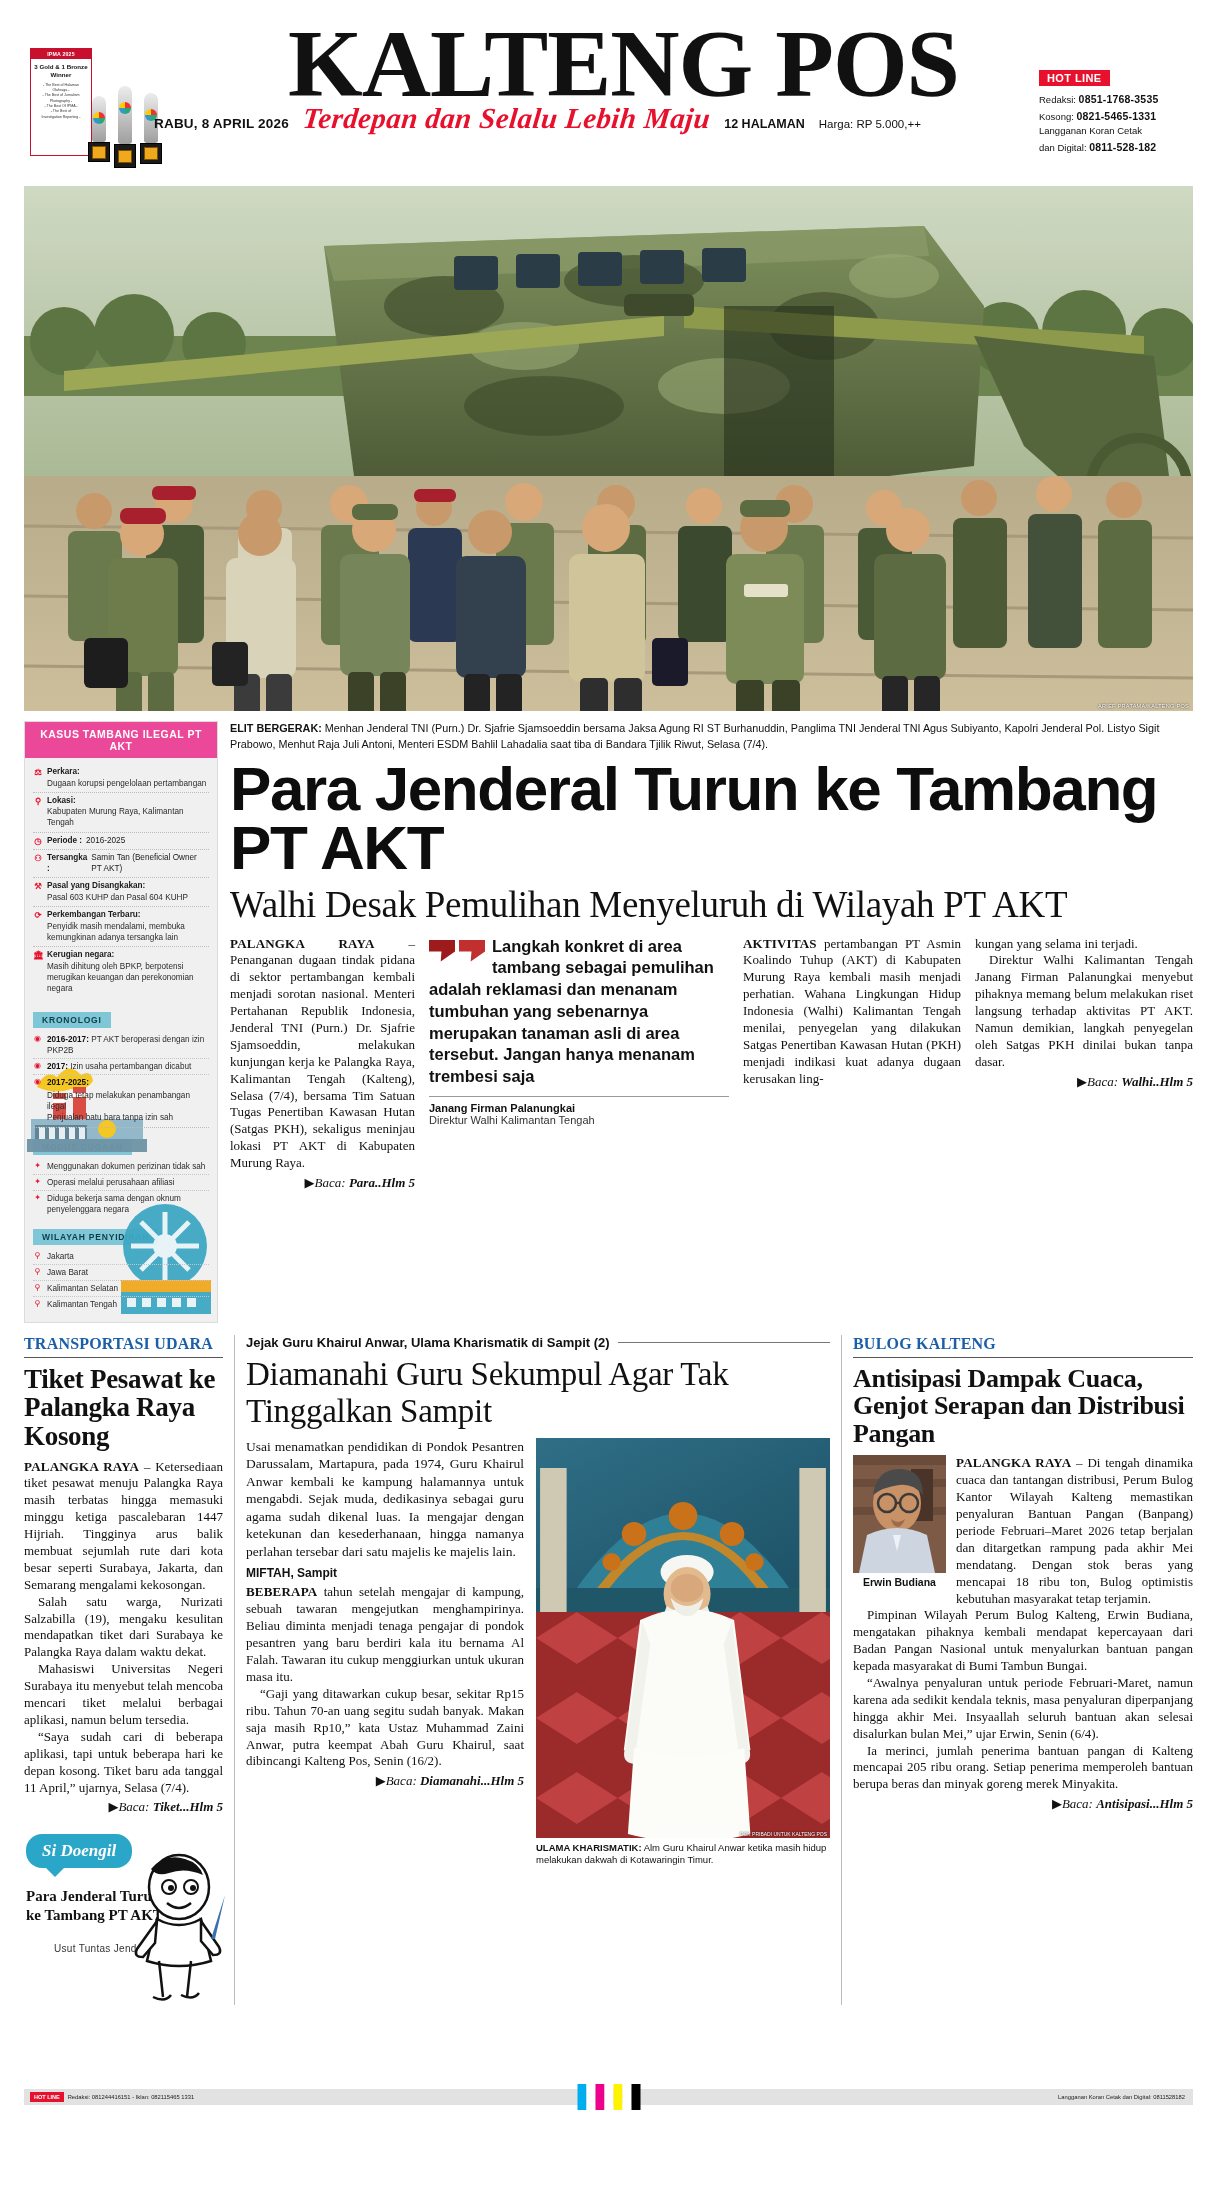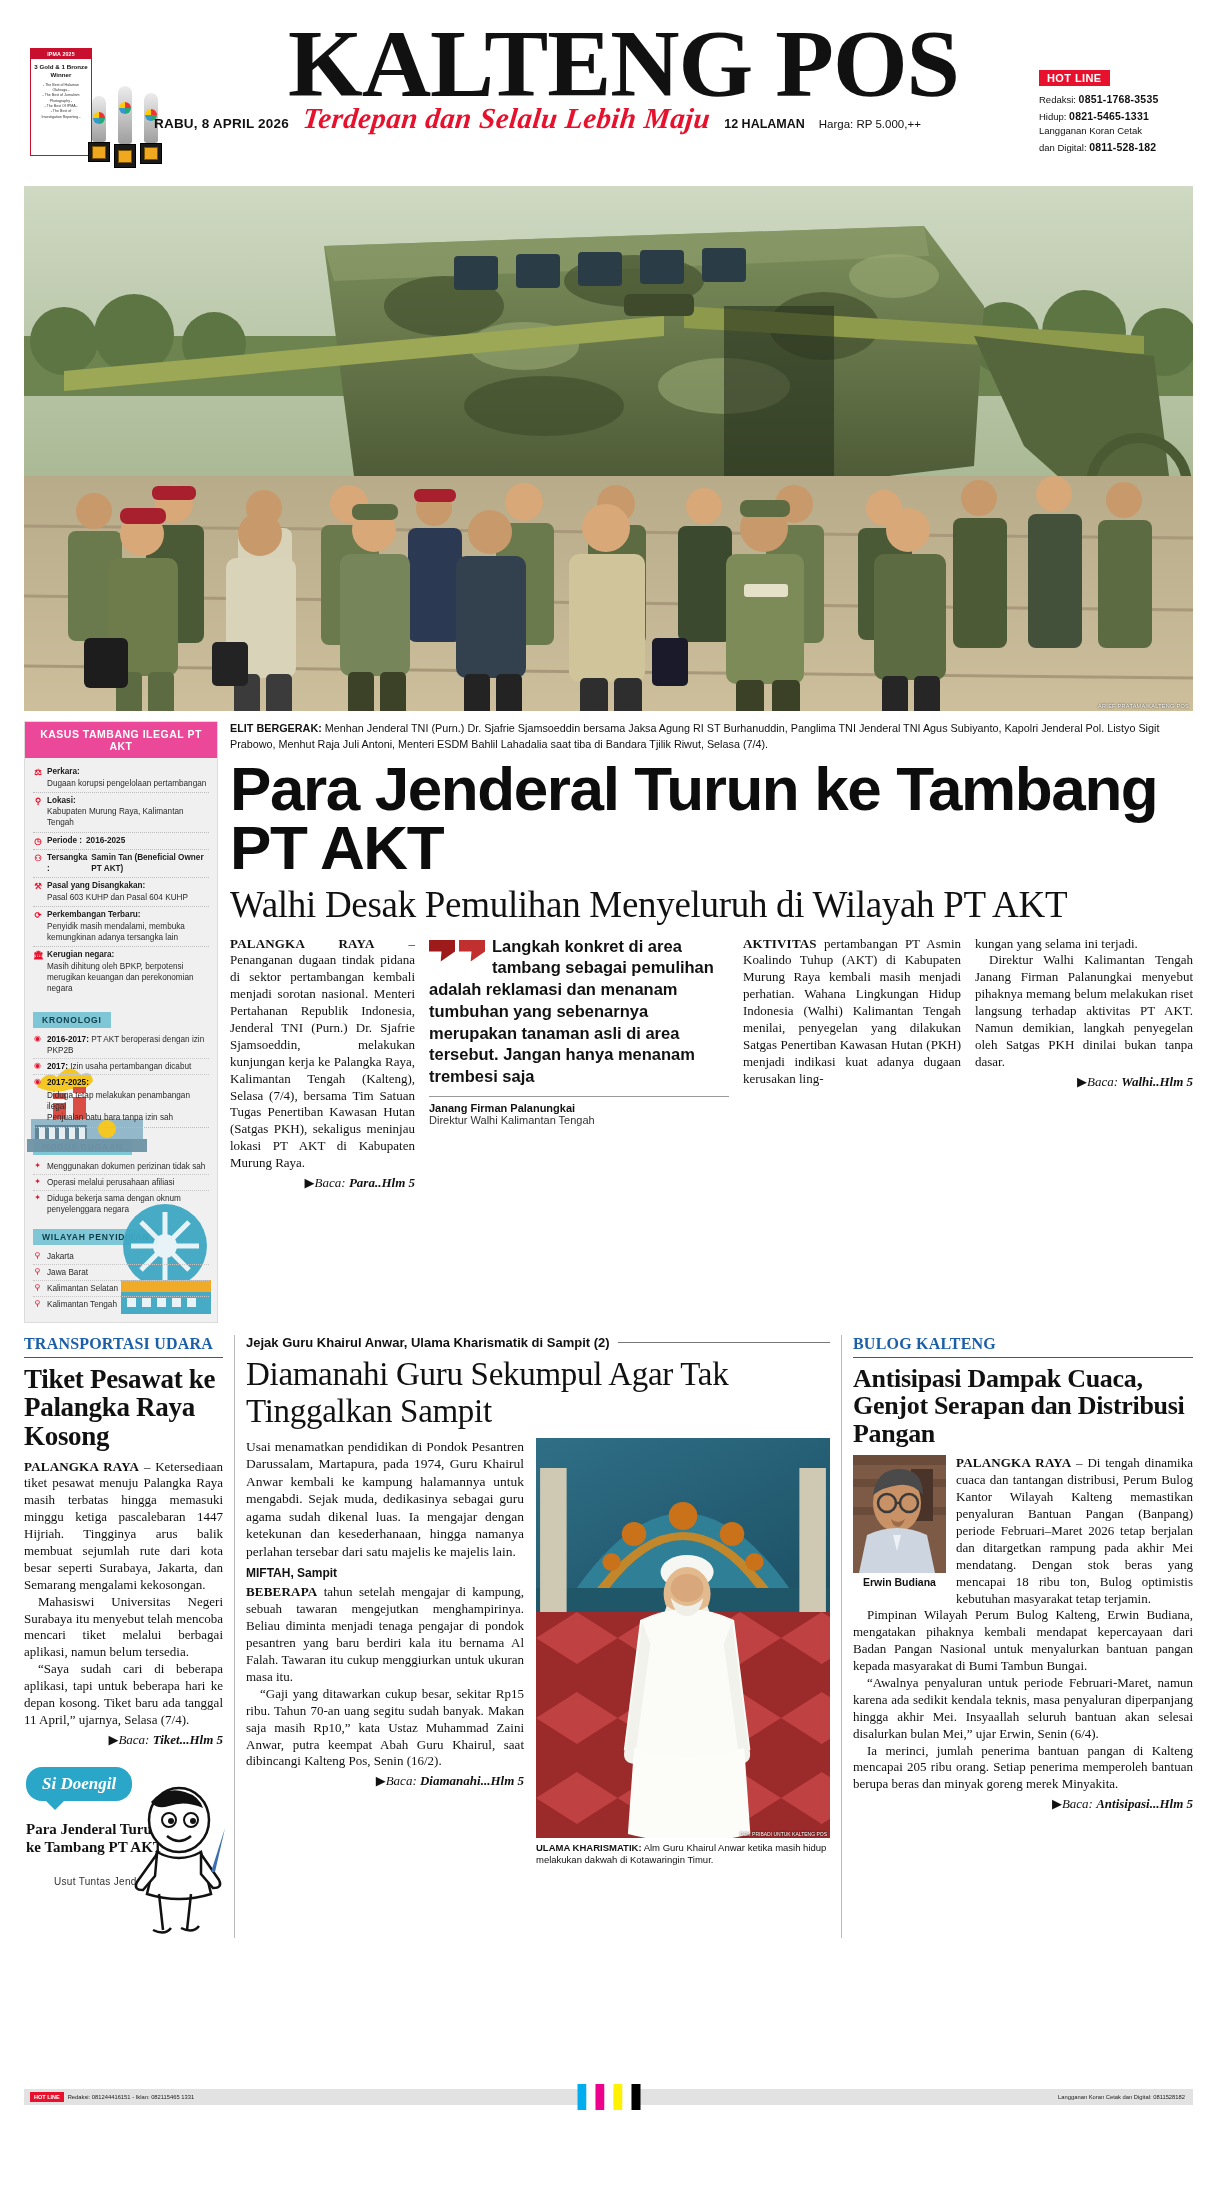--- a/index.html
+++ b/index.html
@@ -88,21 +88,21 @@
   }
   .ig-body { padding: 6px 8px 8px 8px; position:relative; z-index:2; }
   .ig-row { border-bottom:1px dotted #bcbcbc; padding:3px 0 3px 0; }
   .ig-row:last-child{border-bottom:none;}
   .ig-lbl {
     font-family:"Liberation Sans",sans-serif; font-weight:bold; font-size:8.2px; color:#1a1a1a;
     display:flex; align-items:flex-start; gap:4px; line-height:1.3;
   }
   .ig-ic { width:10px; flex:0 0 10px; text-align:center; font-size:8.5px; color:#e8112d; line-height:1.25; }
   .ig-val { font-family:"Liberation Sans",sans-serif; font-size:8.2px; color:#2b2b2b; line-height:1.35; padding-left:14px; }
-  .ig-inline { font-weight:bold; }
+  .ig-inline { font-weight:normal; }
   .ig-sub {
     display:inline-block; background:#7fc6d6; color:#0d3d48; font-family:"Liberation Sans",sans-serif;
     font-weight:bold; font-size:8.5px; letter-spacing:.8px; padding:3px 9px; margin:7px 0 4px 8px;
   }
   .ig-li { display:flex; gap:5px; font-family:"Liberation Sans",sans-serif; font-size:8.2px;
            color:#2b2b2b; line-height:1.35; padding:2px 0; border-bottom:1px dotted #c6c6c6; }
   .ig-li:last-child{border-bottom:none;}
   .ig-li .bk { color:#e8112d; font-size:8px; flex:0 0 9px; text-align:center;}
   .ig-li b{ color:#111; }
   .ig-art { position:absolute; z-index:1; opacity:.95; }
@@ -265,21 +265,21 @@
 
     <div class="logo-title">KALTENG POS</div>
 
     <div class="hotline-box">
       <div class="hotline-tag">HOT LINE</div>
       <div class="hotline-line">
         <span>Redaksi:</span>
         <b>0851-1768-3535</b>
       </div>
       <div class="hotline-line">
-        <span>Hidup:</span>
+        <span>Kosong:</span>
         <b>0821-5465-1331</b>
       </div>
       <div class="hotline-line">
         <span>Langganan Koran Cetak</span>
       </div>
       <div class="hotline-line">
         <span>dan Digital:</span>
         <b>0811-528-182</b>
       </div>
     </div>
@@ -646,20 +646,21 @@
   </div>
 
   <div class="bottom">
 
     <div class="bcol c1">
       <div class="kicker-blue">TRANSPORTASI UDARA</div>
       <div class="hl-bold" style="font-size:27px">Tiket Pesawat ke Palangka Raya Kosong</div>
       <div class="bodytext">
         <span class="dateline">PALANGKA RAYA</span><span> – Ketersediaan tiket pesawat menuju Palangka Raya masih terbatas hingga memasuki minggu ketiga pascalebaran 1447 Hijriah. Tingginya arus balik membuat sejumlah rute dari kota besar seperti Surabaya, Jakarta, dan Semarang mengalami kekosongan.</span>
       </div>
+      <div class="bodytext" style="text-indent:14px">Salah satu warga, Nurizati Salzabilla (19), mengaku kesulitan mendapatkan tiket dari Surabaya ke Palangka Raya dalam waktu dekat.</div>
       <div class="bodytext" style="text-indent:14px">Mahasiswi Universitas Negeri Surabaya itu menyebut telah mencoba mencari tiket melalui berbagai aplikasi, namun belum tersedia.</div>
       <div class="bodytext" style="text-indent:14px">“Saya sudah cari di beberapa aplikasi, tapi untuk beberapa hari ke depan kosong. Tiket baru ada tanggal 11 April,” ujarnya, Selasa (7/4).</div>
       <div class="baca">
         <span class="tri">▶</span><span>Baca: </span><b>Tiket...Hlm 5</b>
       </div>
 
       <div class="mascot-wrap">
         <div class="bubble">Si Doengil</div>
         <div class="mascot-cap">Para Jenderal Turun ke Tambang PT AKT</div>
         <div class="mascot-sub">Usut Tuntas Jenderal</div>

